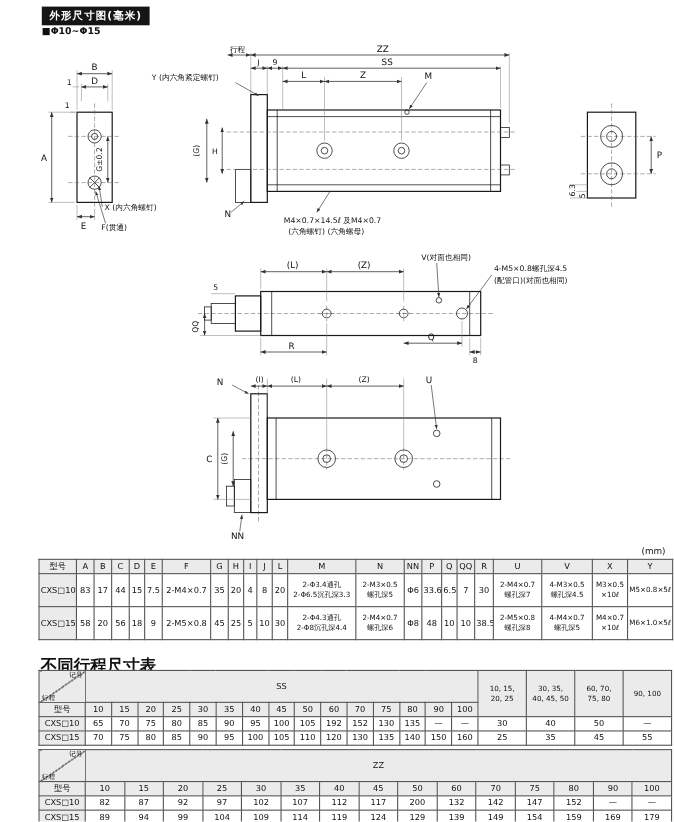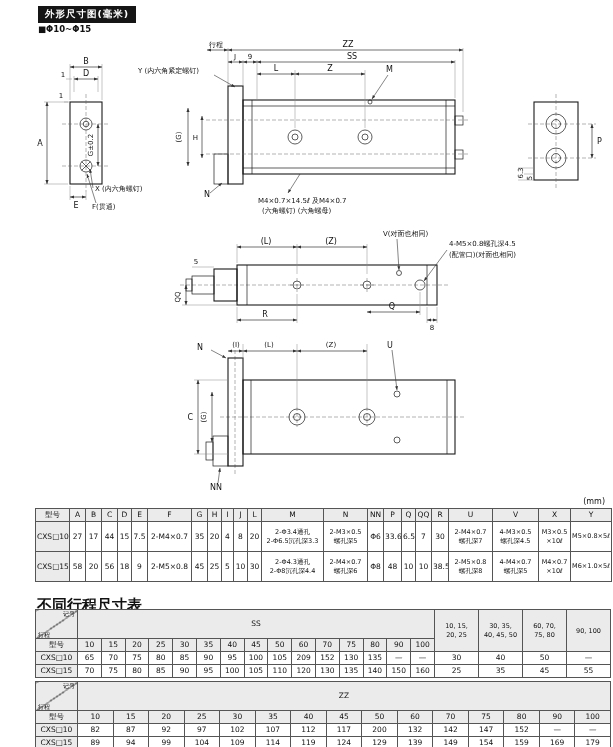--- a/index.html
+++ b/index.html
@@ -329,21 +329,21 @@
           <th>R</th>
           <th>U</th>
           <th>V</th>
           <th>X</th>
           <th>Y</th>
         </tr>
     </thead>
     <tbody>
       <tr>
         <td class="model-col">CXS□10</td>
-      <td>27</td>
+      <td>83</td>
           <td>17</td>
           <td>44</td>
           <td>15</td>
           <td>7.5</td>
           <td>2-M4×0.7</td>
           <td>35</td>
           <td>20</td>
           <td>4</td>
           <td>8</td>
           <td>20</td>
@@ -461,21 +461,21 @@
         <td class="model-col">CXS□10</td>
       <td>65</td>
           <td>70</td>
           <td>75</td>
           <td>80</td>
           <td>85</td>
           <td>90</td>
           <td>95</td>
           <td>100</td>
           <td>105</td>
-          <td>209</td>
+          <td>192</td>
           <td>152</td>
           <td>130</td>
           <td>135</td>
           <td>—</td>
           <td>—</td>
           <td>30</td>
           <td>40</td>
           <td>50</td>
           <td>—</td>
         </tr>

